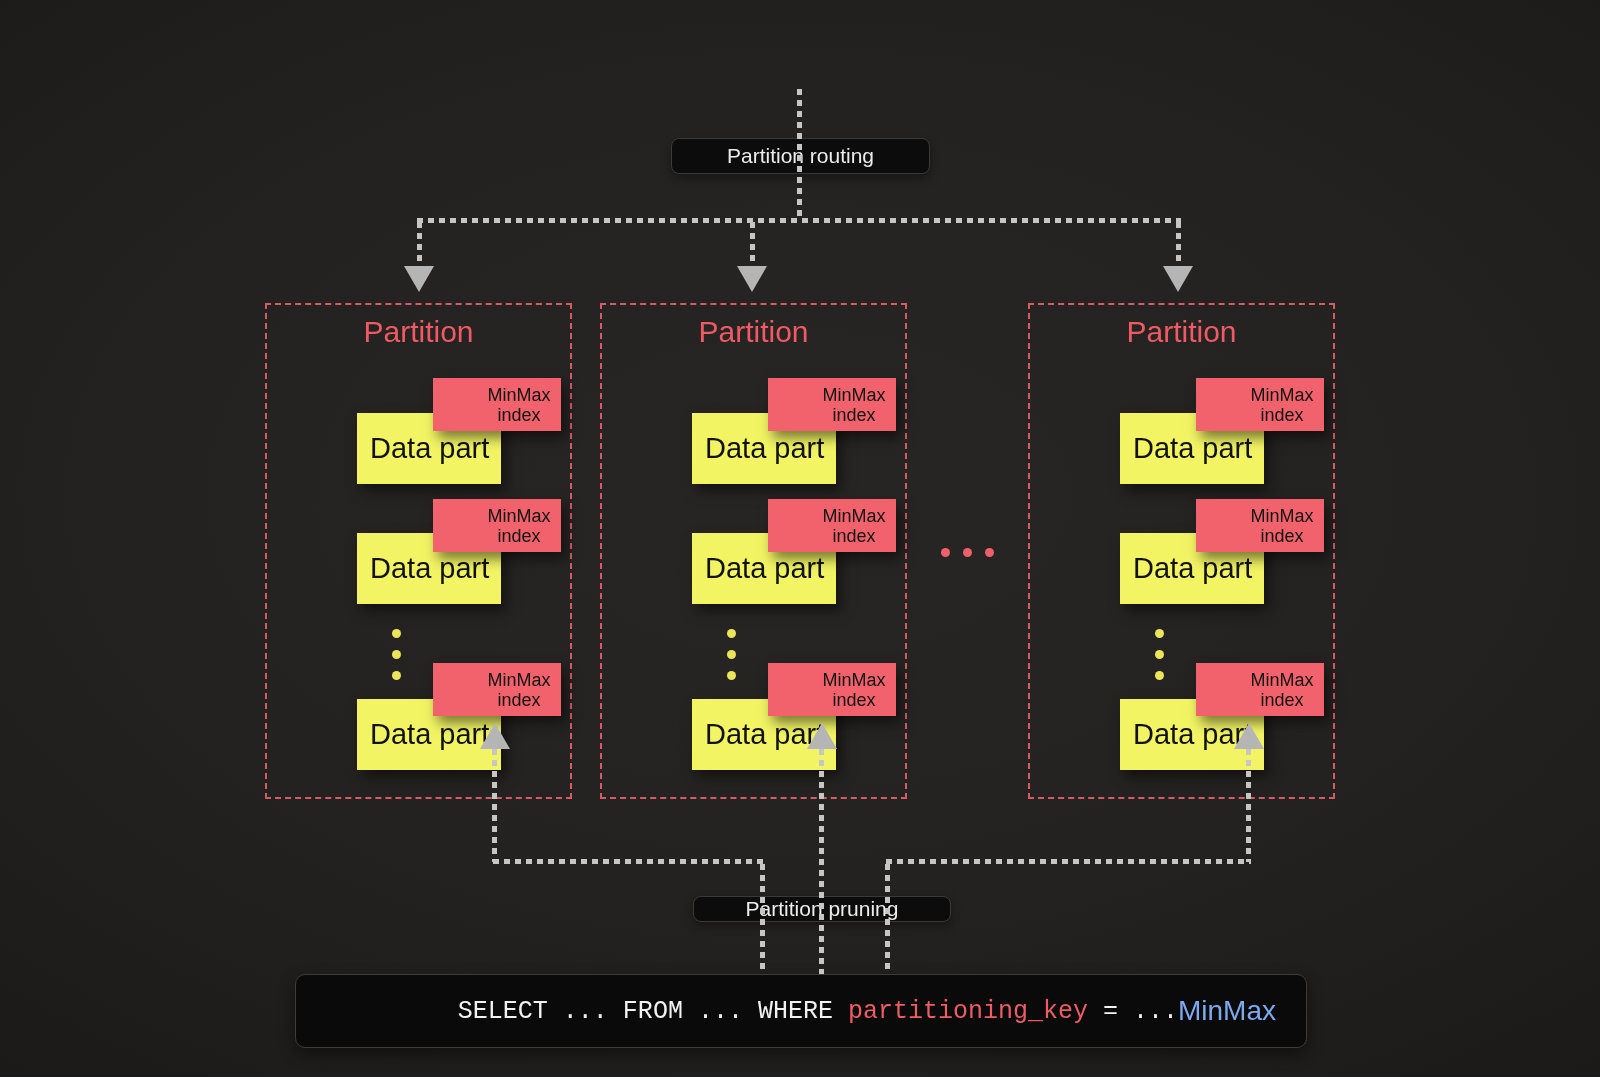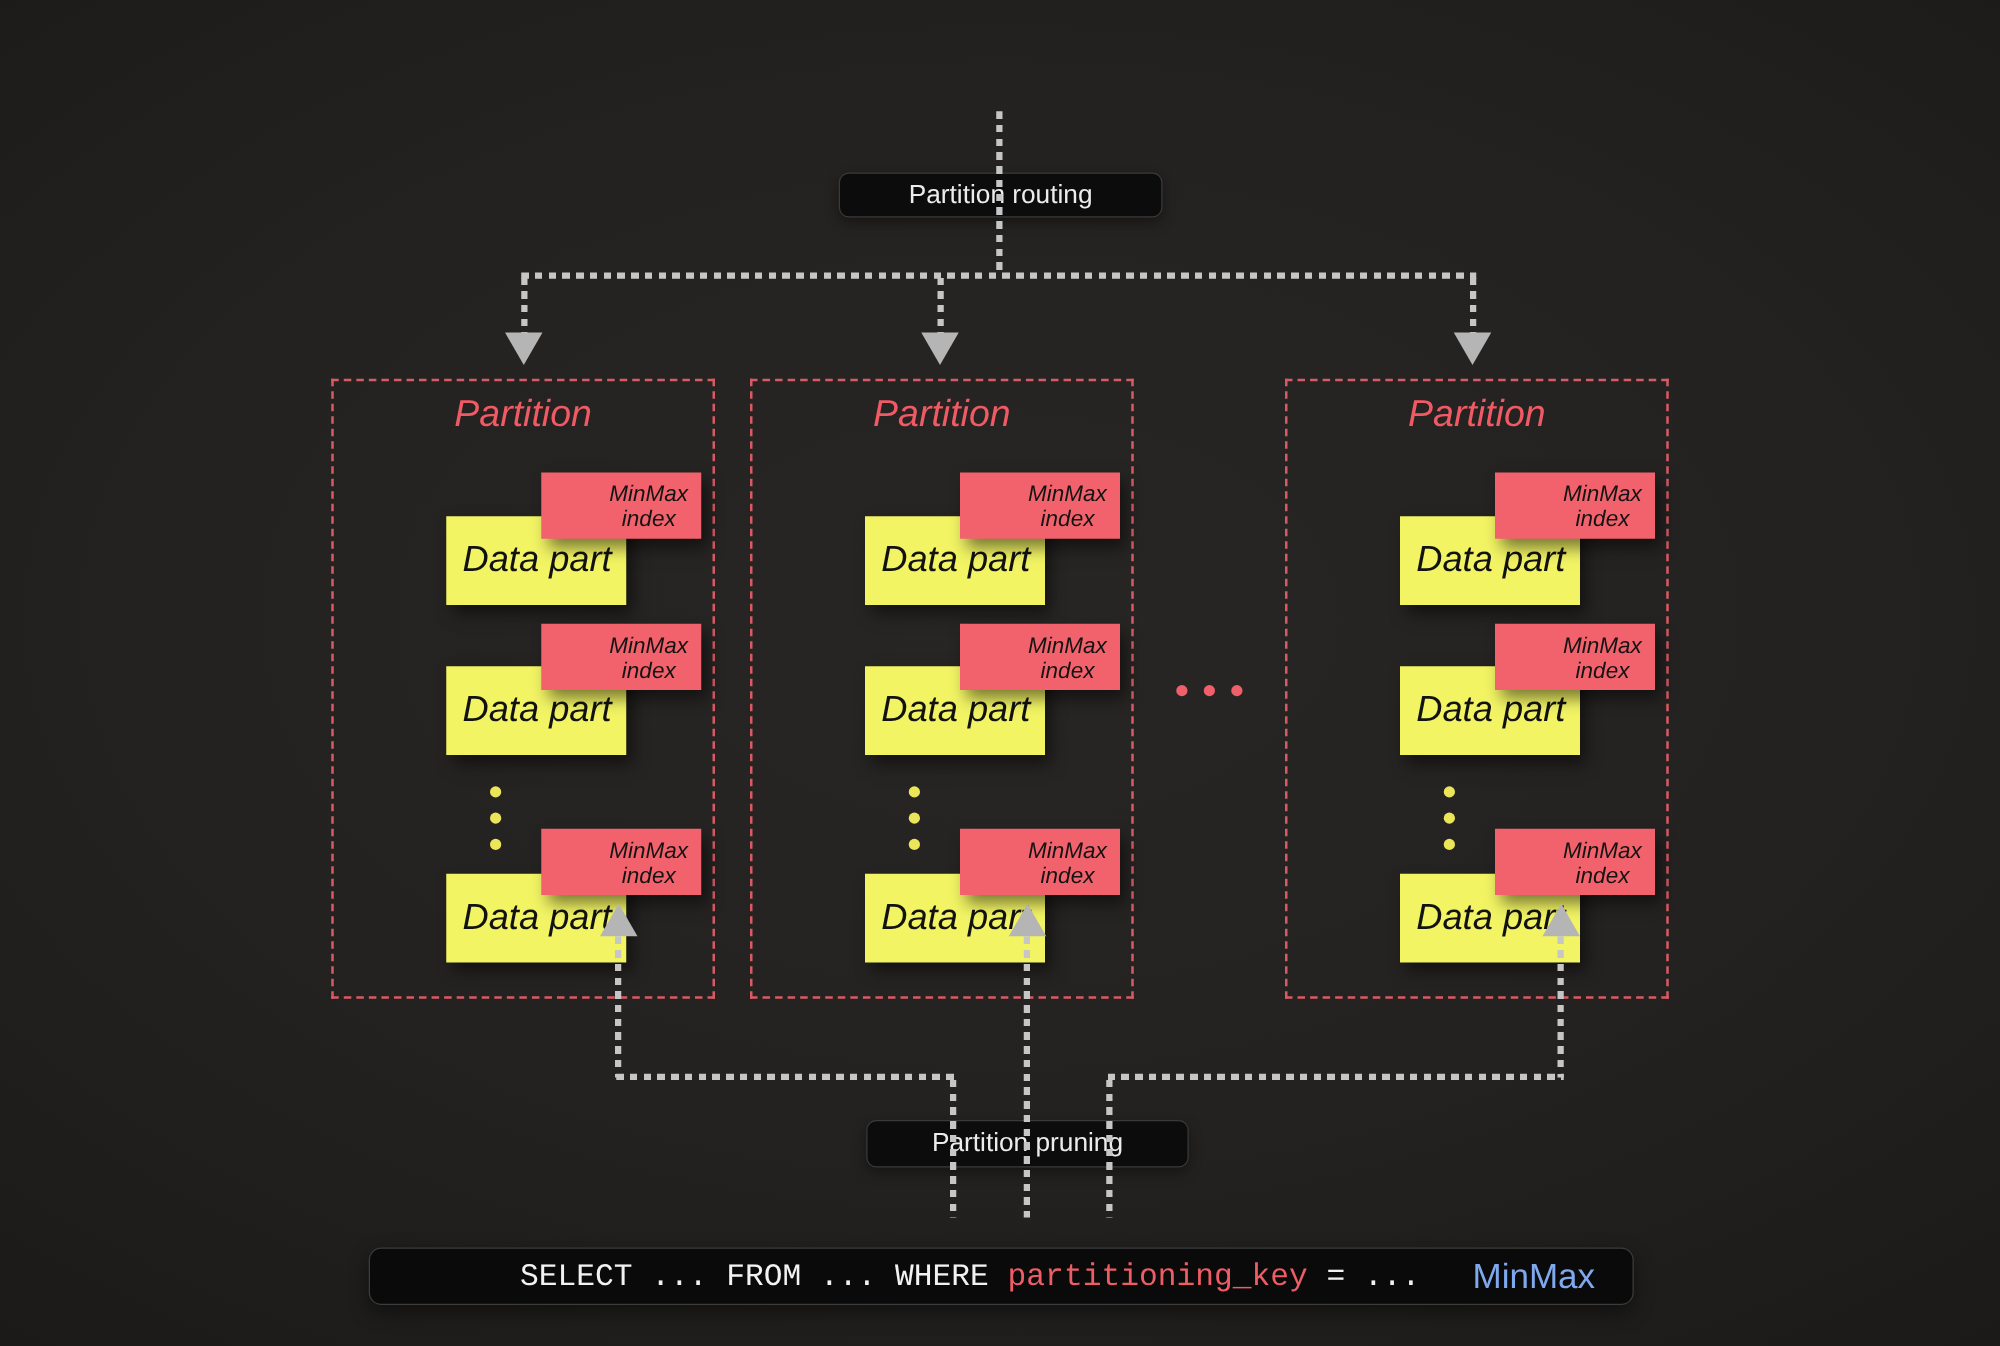--- a/index.html
+++ b/index.html
@@ -8,52 +8,52 @@
     background: radial-gradient(ellipse 1250px 760px at 50% 46%, #282624 0%, #242221 55%, #1b1a19 100%);
     font-family:"Liberation Sans", sans-serif;
   }
   
   .pill {
     position:absolute; background:#0a0a0a; border:1px solid #3c3c3c;
     border-radius:10px; box-sizing:border-box; box-shadow:0 6px 16px rgba(0,0,0,.45);
   }
   #inserted-row-box { left:293px; top:43px; width:1014px; height:58px; }
   #query-box {
-    left:295px; top:974px; width:1012px; height:46px;
-    display:flex; align-items:center; justify-content:space-between; padding:0 30px;margin-top:24px;
+    left:295px; top:974px; width:1012px; height:74px;
+    display:flex; align-items:center; justify-content:flex-end; padding:0 30px;
   }
   .blue-label { color:#7fa9ee; font-size:28px; }
   #inserted-row-label { position:absolute; right:24px; top:50%; transform:translateY(-50%); }
   .bar { position:absolute; left:50%; top:17px; transform:translateX(-50%); display:flex; gap:2px; }
   .seg { width:63px; height:21px; background:#767676; border:1px solid #a2a2a2; box-sizing:border-box; }
   .sql { font-family:"Liberation Mono", monospace; font-size:25px; color:#f2f2f2; white-space:pre; }
   .sql-key { color:#ee5d66; }
 
   
   .tag {
     position:absolute; background:#0c0c0c; border:1px solid #3a3a3a; border-radius:8px;
     color:#ececec; font-size:21px; display:flex; align-items:center; justify-content:center;
     box-sizing:border-box; z-index:4; box-shadow:0 4px 10px rgba(0,0,0,.4);
   }
   #routing-label { left:671px; top:138px; width:259px; height:36px; }
-  #pruning-label { left:693px; top:896px; width:258px; height:38px; }
+  #pruning-label { left:693px; top:896px; width:258px; height:26px; }
 
   
   .vline { position:absolute; width:5px; z-index:5;
     background:repeating-linear-gradient(to bottom, #c6c6c6 0 6px, transparent 6px 11px); }
   .hline { position:absolute; height:5px; z-index:5;
     background:repeating-linear-gradient(to right, #c6c6c6 0 6px, transparent 6px 11px); }
   .arrow-down { position:absolute; width:0; height:0; z-index:5;
     border-left:15px solid transparent; border-right:15px solid transparent; border-top:26px solid #b5b5b5; }
   .arrow-up { position:absolute; width:0; height:0; z-index:5;
     border-left:15px solid transparent; border-right:15px solid transparent; border-bottom:26px solid #b5b5b5; }
 
   
   .partition { position:absolute; top:303px; width:307px; height:496px;
-    border:2px dashed #d85b63; box-sizing:border-box;font-style:italic; }
+    border:2px dashed #d85b63; box-sizing:border-box; }
   #p1 { left:265px; } #p2 { left:600px; } #p3 { left:1028px; }
   .partition-title { position:absolute; top:10px; left:0; right:0; text-align:center;
     color:#f05a64; font-size:30px; }
   .data-part { position:absolute; left:54px; width:144px; height:71px; background:#f2f464;
     display:flex; align-items:center; padding-left:13px; box-sizing:border-box;
     color:#121212; font-size:29px; box-shadow:5px 7px 12px rgba(0,0,0,.5); z-index:2;margin-left:36px; }
   .dp1 { top:108px; } .dp2 { top:228px; } .dp3 { top:394px; }
   .minmax { position:absolute; left:166px; width:84px; height:53px; background:#f2626c;
     color:#131313; font-size:18px; line-height:20px; display:flex; align-items:center;
     justify-content:center; text-align:center; box-shadow:5px 7px 12px rgba(0,0,0,.5); z-index:3;padding-left:44px; }

